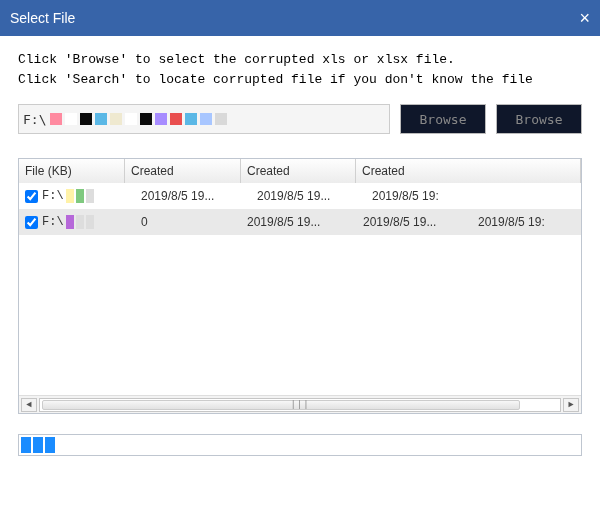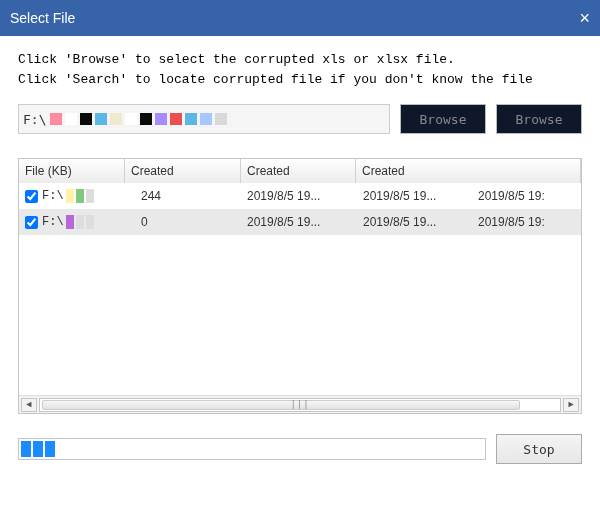--- a/index.html
+++ b/index.html
@@ -99,21 +99,20 @@
           <div class="tr">
             <div class="td c-path">
               <input type="checkbox" class="chk" checked="" style="">
               <span>F:\</span>
               <span class="pathblur">
                 <span style="background: rgb(255, 242, 168);"></span>
                 <span style="background: rgb(127, 201, 127);"></span>
                 <span style="background: rgb(221, 221, 221);"></span>
               </span>
             </div>
-            <div class="td c-size">244</div>
             <div class="td c-created">2019/8/5 19...</div>
             <div class="td c-accessed">2019/8/5 19...</div>
             <div class="td c-modified">2019/8/5 19:</div>
           </div>
           <div class="tr">
             <div class="td c-path">
               <input type="checkbox" class="chk" checked="" style="">
               <span>F:\</span>
               <span class="pathblur">
                 <span style="background: rgb(182, 104, 217);"></span>
@@ -136,16 +135,15 @@
         <div class="arrowbtn">►</div>
       </div>
     </div>
 
     <div class="footer">
       <div class="progress" id="progress">
           <div class="seg"></div>
           <div class="seg"></div>
           <div class="seg"></div>
         </div>
-      <div class="stopbtn">Stop</div>
     </div>
   </div>
 </div>
 
 </body></html>

